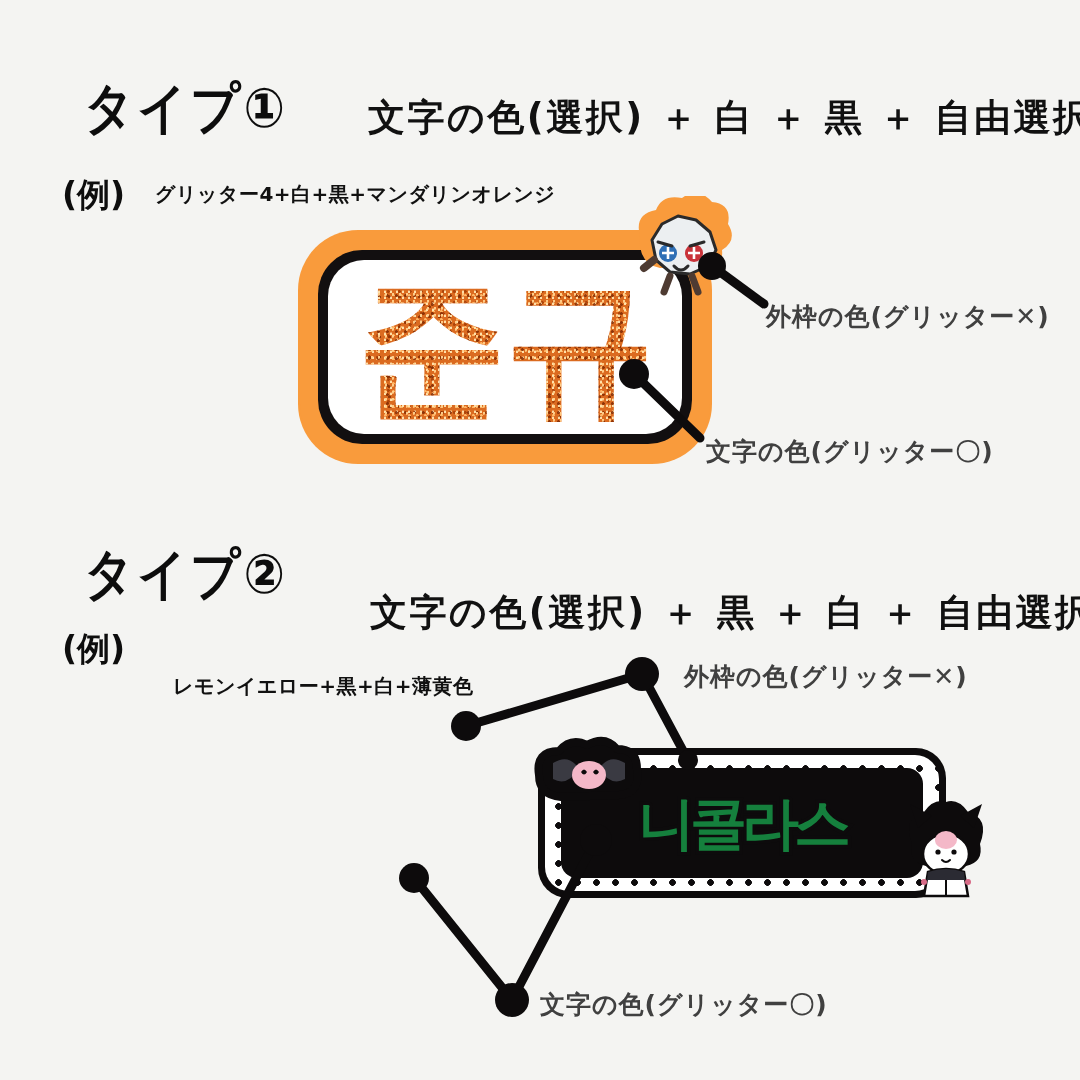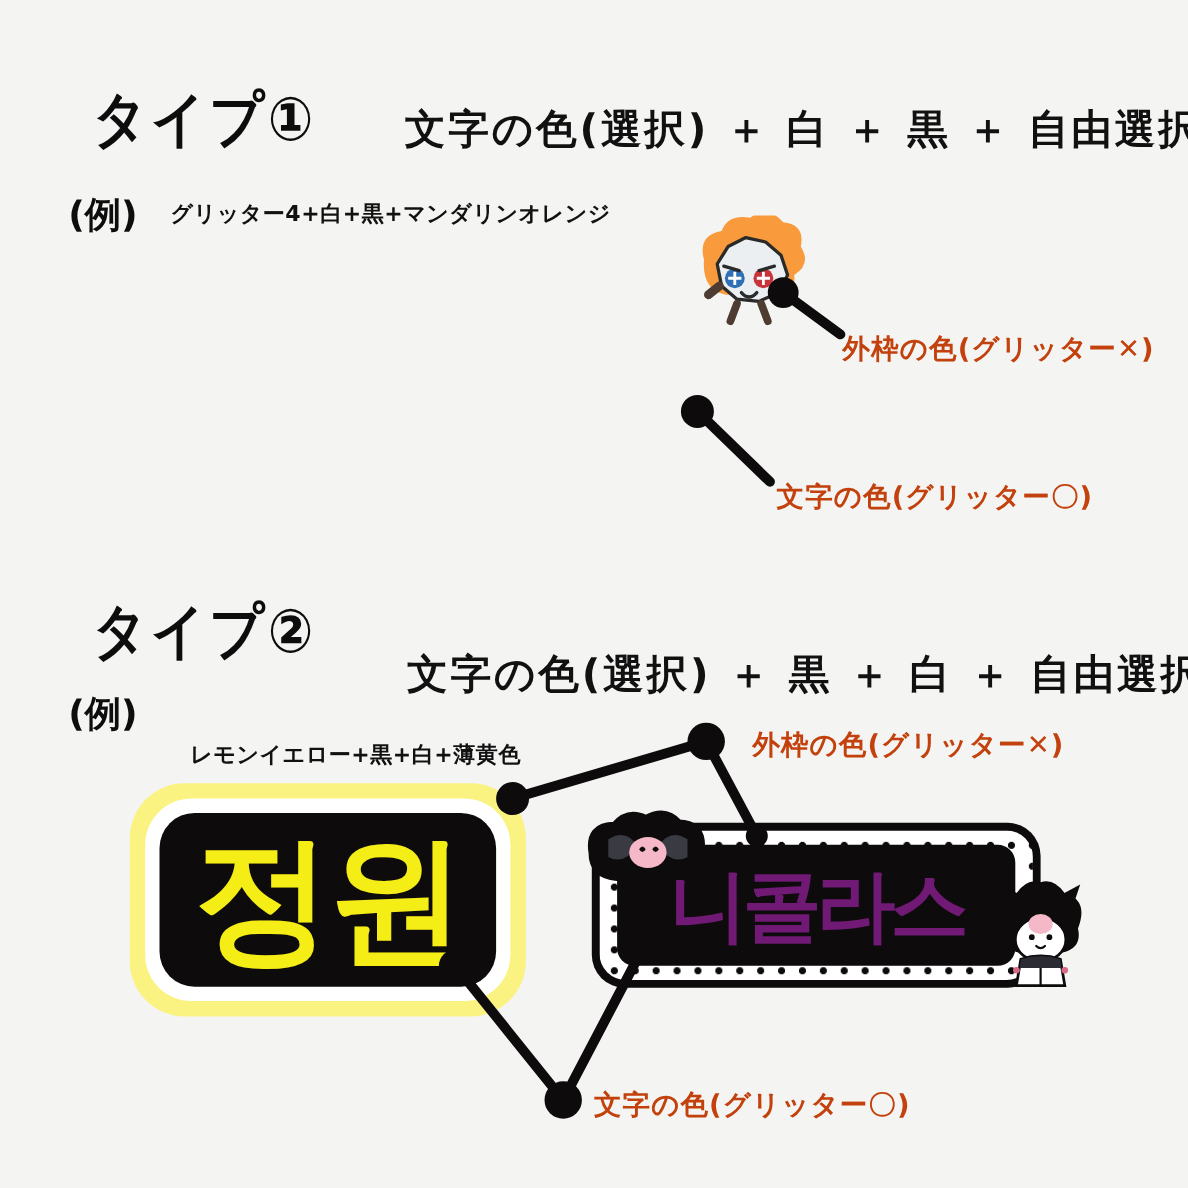--- a/index.html
+++ b/index.html
@@ -50,21 +50,21 @@
     font-size: 20px;
     font-weight: 700;
     color: #111;
     letter-spacing: 0.5px;
     white-space: nowrap;
   }
   .callout-text {
     position: absolute;
     font-size: 25px;
     font-weight: 700;
-    color: #c2410c;
+    color: #404040;
     letter-spacing: 1px;
     white-space: nowrap;
   }
 
   
   .leader-svg { position: absolute; left: 0; top: 0; width: 1080px; height: 1080px; pointer-events: none; }
 
   
   .banner { position: absolute; }
 
@@ -167,22 +167,22 @@
   .lb-inner-black {
     position: absolute; left: 23px; top: 20px; right: 23px; bottom: 20px;
     background: #0d0b0c;
     border-radius: 16px;
   }
   .lb-glyphs {
     position: absolute; left: 23px; top: 20px; right: 23px; bottom: 20px;
     display: flex; align-items: center; justify-content: center;
   }
   .lavender-text {
-    font-size: 72px; font-weight: 700; line-height: 1;
-    color: #701a75;
+    font-size: 57px; font-weight: 700; line-height: 1;
+    color: #15803d;
     letter-spacing: -5px;
     -webkit-text-stroke: 7px #0d0b0c;
     paint-order: stroke fill;
   }
 
   
   .mascot { position: absolute; }
 </style>
 </head>
 <body>
@@ -190,20 +190,28 @@
 <div class="stage">
 
   <div class="type-label type-title" style="left:84px; top:72px;">タイプ①</div>
 
   <div class="type-formula" style="left:368px; top:93px;">文字の色(選択) ＋ 白 ＋ 黒 ＋ 自由選択</div>
 
   <div class="ex-label" style="left:62px; top:173px;">(例)</div>
 
   <div class="ex-text" style="left:155px; top:181px;">グリッター4+白+黒+マンダリンオレンジ</div>
 
+  <div class="banner banner-orange">
+    <div class="ob-outer"></div>
+    <div class="ob-black"></div>
+    <div class="ob-white"></div>
+    <div class="ob-glyphs">
+      <span class="glitter-text">준규</span>
+    </div>
+  </div>
 
   <div class="mascot" style="left:622px; top:196px; width:116px; height:106px;">
     <svg viewBox="0 0 116 106" width="116" height="106">
 
       <path d="M18 40 q-6 -22 16 -26 q6 -16 26 -12 q16 -12 30 4 q20 2 16 22 q10 16 -6 26 q2 18 -18 18 l-44 0 q-22 -4 -20 -32 z" fill="#f99b3c"></path>
 
       <path d="M30 44 l10 -16 l16 -8 l18 4 l14 12 l6 18 l-8 16 l-18 8 l-20 -2 l-14 -12 z" fill="#eceff1" stroke="#2a2a2a" stroke-width="3" stroke-linejoin="round"></path>
 
       <path d="M32 64 l-10 8" stroke="#4e3b32" stroke-width="8" stroke-linecap="round"></path>
       <path d="M86 64 l10 8" stroke="#4e3b32" stroke-width="8" stroke-linecap="round"></path>
@@ -237,28 +245,20 @@
   <div class="callout-text" style="left:706px; top:435px;">文字の色(グリッター〇)</div>
 
   <div class="type-label type-title" style="left:84px; top:538px;">タイプ②</div>
 
   <div class="type-formula" style="left:370px; top:560px;margin-top:28px;">文字の色(選択) ＋ 黒 ＋ 白 ＋ 自由選択</div>
 
   <div class="ex-label" style="left:62px; top:627px;">(例)</div>
 
   <div class="ex-text" style="left:173px; top:673px;">レモンイエロー+黒+白+薄黄色</div>
 
-  <div class="banner banner-yellow">
-    <div class="yb-glow"></div>
-    <div class="yb-white"></div>
-    <div class="yb-black"></div>
-    <div class="yb-glyphs">
-      <span class="yellow-text">정원</span>
-    </div>
-  </div>
 
   <div class="banner banner-lavender">
     <div class="lb-black"></div>
     <div class="lb-dots"></div>
     <div class="lb-inner-black"></div>
     <div class="lb-glyphs">
       <span class="lavender-text">니콜라스</span>
     </div>
   </div>
 

